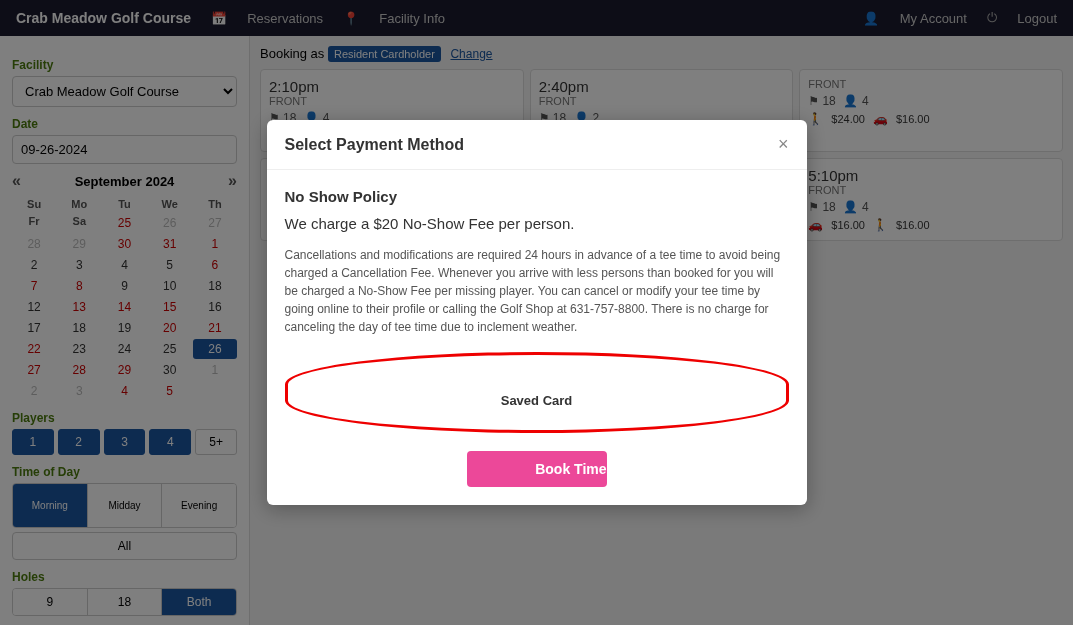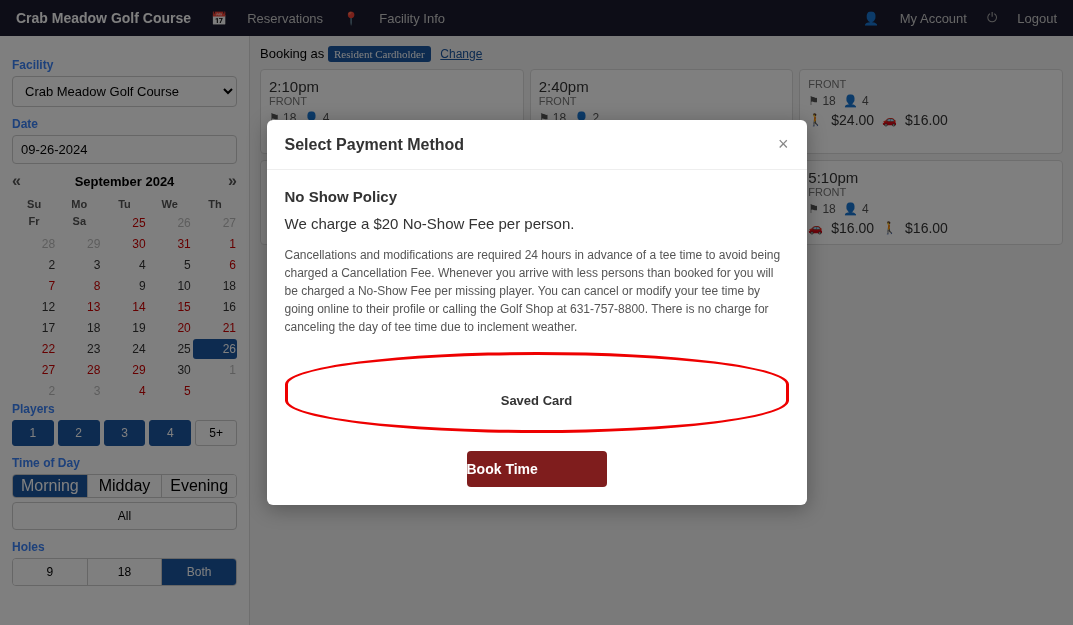--- a/index.html
+++ b/index.html
@@ -26,80 +26,80 @@
 
     
     .sidebar {
       width: 250px;
       background: white;
       border-right: 1px solid #ddd;
       padding: 12px;
       overflow-y: auto;
       flex-shrink: 0;
     }
-    .sidebar-label { font-size: 12px; font-weight: bold; color: #3b82f6; margin-bottom: 4px; margin-top: 10px; }
+    .sidebar-label { font-size: 12px; font-weight: bold; color: #4d7c0f; margin-bottom: 4px; margin-top: 10px; }
     .sidebar-select {
       width: 100%;
       padding: 6px 8px;
       border: 1px solid #ccc;
       border-radius: 4px;
       font-size: 13px;
       background: white;
     }
     .sidebar-date-input {
       width: 100%;
       padding: 6px 8px;
       border: 1px solid #ccc;
       border-radius: 4px;
       font-size: 13px;
     }
     .calendar { margin-top: 8px; width: 100%; }
     .cal-header { display: flex; justify-content: space-between; align-items: center; font-size: 13px; font-weight: bold; margin-bottom: 6px; }
     .cal-nav { cursor: pointer; color: #555; font-size: 16px; }
     .cal-grid { display: grid; grid-template-columns: repeat(5, 1fr); gap: 1px; }
     .cal-day-header { text-align: center; font-size: 11px; color: #555; font-weight: bold; padding: 2px 0; }
-    .cal-day { text-align: right; font-size: 12px; padding: 3px 1px; color: #333; cursor: pointer; border-radius: 2px; }
+    .cal-day { text-align: center; font-size: 12px; padding: 3px 1px; color: #333; cursor: pointer; border-radius: 2px; }
     .cal-day.other-month { color: #bbb; }
     .cal-day.today { background: #1a56a0; color: white; border-radius: 3px; }
     .cal-day.weekend { color: #c00; }
 
-    .players-label { margin-top: 1px; }
+    .players-label { margin-top: 10px; }
     .players-row { display: flex; gap: 4px; margin-top: 4px; }
     .player-btn { flex: 1; padding: 5px 0; border: 1px solid #ccc; background: white; border-radius: 3px; font-size: 12px; cursor: pointer; text-align: center; }
     .player-btn.active { background: #1a56a0; color: white; border-color: #1a56a0; }
 
     .time-of-day-row { display: flex; gap: 0; margin-top: 4px; border: 1px solid #ccc; border-radius: 4px; overflow: hidden; }
-    .tod-btn { flex: 1; padding: 2px 0; font-size: 16px; text-align: center; cursor: pointer; background: white; border: none; border-right: 1px solid #ccc; }
+    .tod-btn { flex: 1; padding: 16px 0; font-size: 10px; text-align: center; cursor: pointer; background: white; border: none; border-right: 1px solid #ccc; }
     .tod-btn:last-child { border-right: none; }
     .tod-btn.active { background: #1a56a0; color: white; }
 
     .all-btn { display: block; width: 100%; margin-top: 4px; padding: 6px 0; font-size: 12px; text-align: center; cursor: pointer; background: white; border: 1px solid #ccc; border-radius: 4px; }
 
     .holes-row { display: flex; gap: 0; margin-top: 4px; border: 1px solid #ccc; border-radius: 4px; overflow: hidden; }
     .hole-btn { flex: 1; padding: 6px 0; font-size: 12px; text-align: center; cursor: pointer; background: white; border: none; border-right: 1px solid #ccc; }
     .hole-btn:last-child { border-right: none; }
     .hole-btn.active { background: #1a56a0; color: white; }
 
     
     .content-area {
       flex: 1;
       background: #f5f5f5;
       overflow-y: auto;
       padding: 10px;
     }
     .booking-header { font-size: 13px; margin-bottom: 8px; }
     .booking-header .change-link { color: #1a56a0; cursor: pointer; text-decoration: underline; font-size: 12px; margin-left: 6px; }
-    .resident-badge { background: #1a56a0; color: white; font-size: 11px; padding: 2px 6px; border-radius: 3px; font-family: Liberation Serif, serif; }
+    .resident-badge { background: #1a56a0; color: white; font-size: 11px; padding: 2px 6px; border-radius: 3px; }
 
     .tee-time-grid { display: grid; grid-template-columns: repeat(3, 1fr); gap: 6px; }
     .tee-card { background: white; border: 1px solid #ddd; border-radius: 4px; padding: 8px; font-size: 12px; }
     .tee-time { font-size: 15px; font-weight: normal; color: #333; }
     .tee-course { font-size: 11px; color: #777; }
     .tee-info-row { display: flex; align-items: center; gap: 8px; margin-top: 4px; font-size: 12px; color: #555; }
-    .price { font-size: 14px; color: #333; }
+    .price { font-size: 11px; color: #333; }
 
     
     .overlay {
       position: absolute;
       top: 0; left: 0; right: 0; bottom: 0;
       background: rgba(0,0,0,0.5);
       display: flex;
       align-items: center;
       justify-content: center;
       z-index: 100;
@@ -157,28 +157,28 @@
       border-radius: 4px;
       font-size: 13px;
       cursor: pointer;
       white-space: nowrap;
     }
 
     .book-time-btn {
       display: block;
       width: 140px;
       padding: 10px 0;
-      background: #7f1d1d;
+      background: #ec4899;
       color: white;
       font-size: 14px;
       font-weight: bold;
       border: none;
       border-radius: 4px;
       cursor: pointer;
-      text-align: left;
+      text-align: right;
       margin: 0 auto;
     }
   </style>
 </head>
 <body>
 
 <div class="header">
   <div class="header-left">
     <span class="site-title">Crab Meadow Golf Course</span>
     <span style="color:#aaa;font-size:13px;">📅</span>

